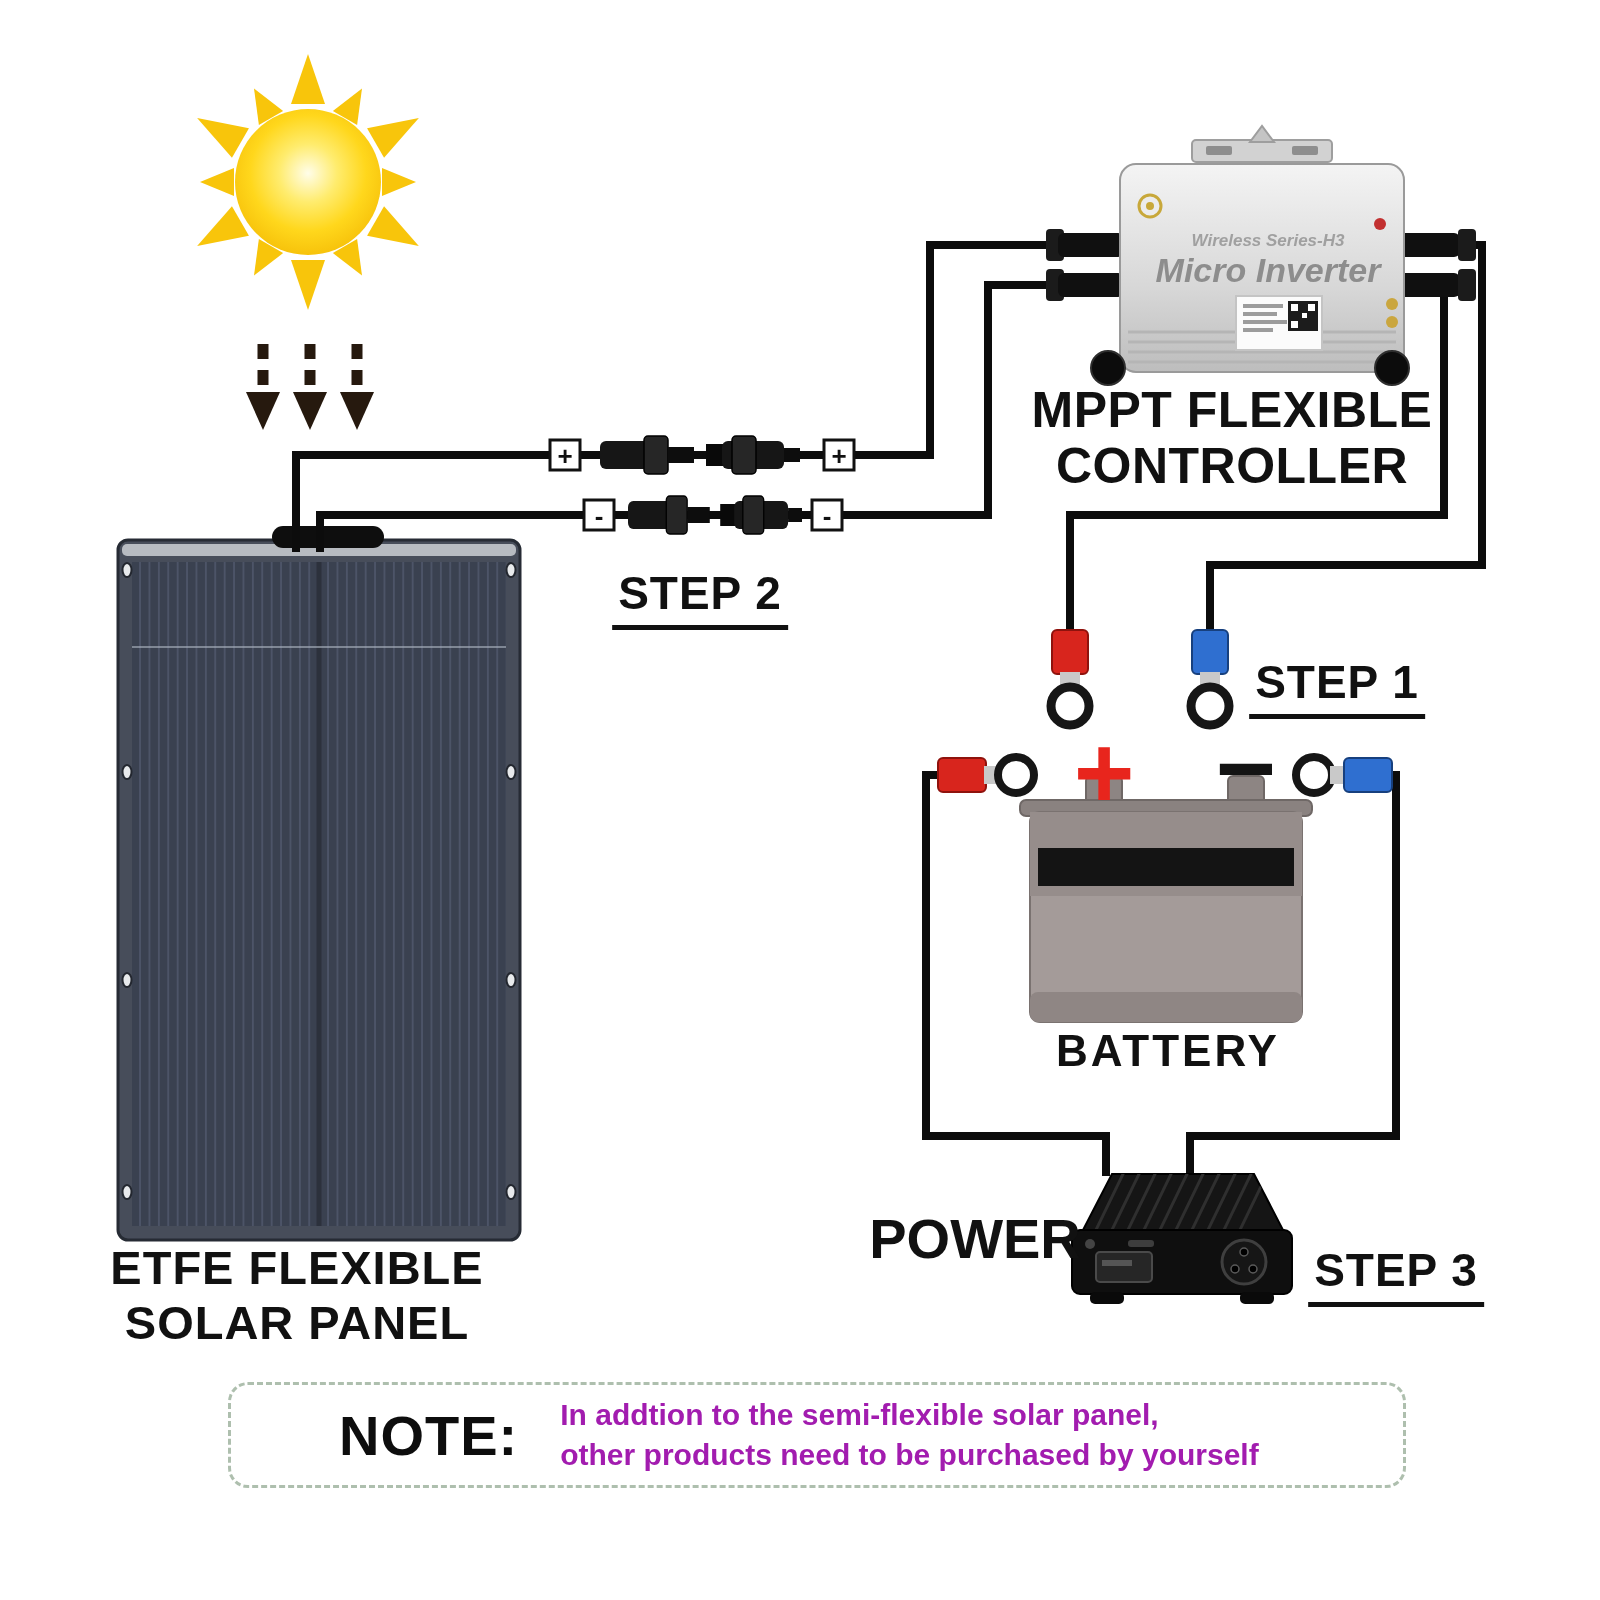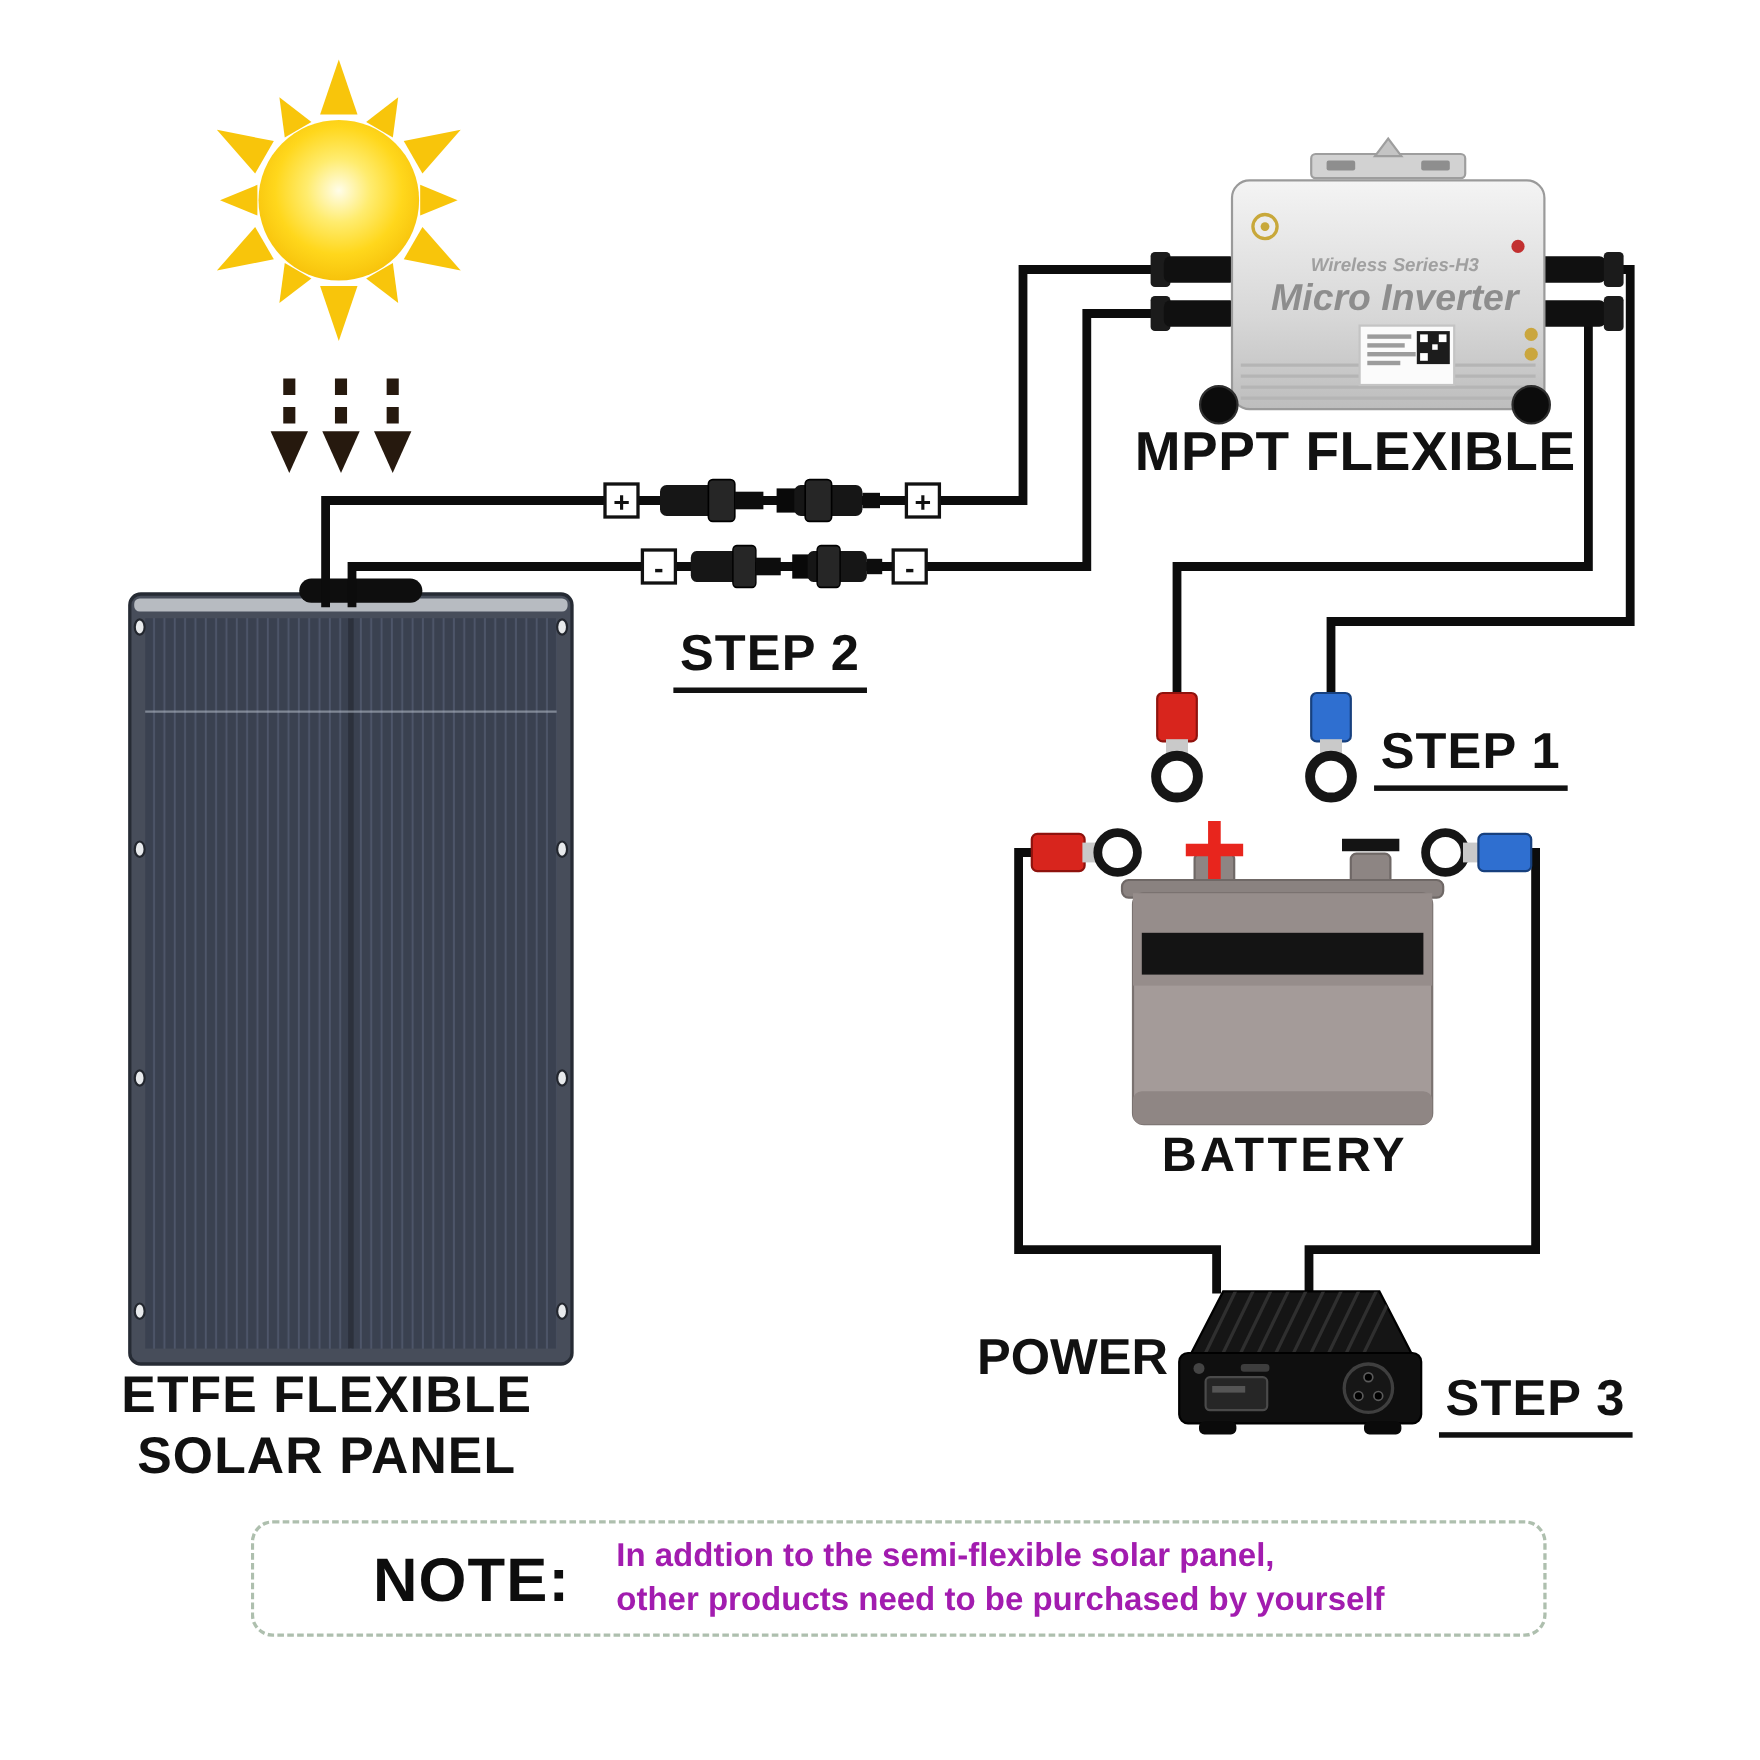--- a/index.html
+++ b/index.html
@@ -5,21 +5,21 @@
   * { margin:0; padding:0; box-sizing:border-box; }
   html,body { background:#ffffff; font-family:"Liberation Sans", sans-serif; }
   .canvas { position:relative; width:1600px; height:1600px; background:#fff; overflow:hidden; }
   .layer { position:absolute; left:0; top:0; }
   .lbl { position:absolute; transform:translateX(-50%); color:#111; white-space:nowrap; }
   .step { font-size:46px; font-weight:700; letter-spacing:1px;
           border-bottom:5px solid #111; padding:0 6px 5px; }
   .mppt { font-size:50px; font-weight:800; line-height:1.12; text-align:center; letter-spacing:.5px; }
   .panel-label { font-size:47px; font-weight:700; line-height:1.18; text-align:center; letter-spacing:1px; }
   .battery-label { font-size:44px; font-weight:700; letter-spacing:3px; }
-  .pinv-label { font-size:46px; font-weight:700; line-height:1.18; text-align:center; }
+  .pinv-label { font-size:56px; font-weight:700; line-height:1.18; text-align:center; }
   .note-box { position:absolute; border:3px dashed #aebfae; border-radius:20px;
               display:flex; align-items:center; gap:42px; padding-left:108px; }
   .note-title { font-size:56px; font-weight:800; letter-spacing:1px; color:#0d0d0d; }
   .note-text { font-size:30px; font-weight:700; color:#a21caf; line-height:1.35; }
 </style>
 </head>
 <body>
 
 <div class="canvas">
 
@@ -226,20 +226,21 @@
   </svg>
 
   <div class="lbl step" style="left:700px; top:566px;">STEP 2</div>
 
   <div class="lbl step" style="left:1337px; top:655px;">STEP 1</div>
 
   <div class="lbl step" style="left:1396px; top:1243px;">STEP 3</div>
 
   <div class="lbl mppt" style="left:1232px; top:382px;">
     <div>MPPT FLEXIBLE</div>
+    <div>CONTROLLER</div>
   </div>
 
   <div class="lbl battery-label" style="left:1168px; top:1026px;">BATTERY</div>
 
   <div class="lbl pinv-label" style="left:975px; top:1206px;">
     <div>POWER</div>
   </div>
 
   <div class="lbl panel-label" style="left:297px; top:1240px;">
     <div>ETFE FLEXIBLE</div>

